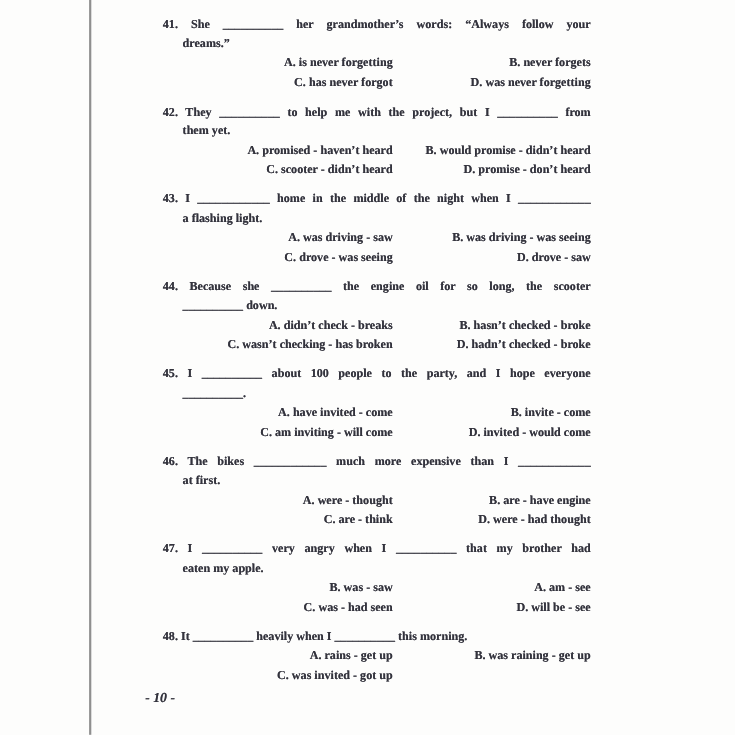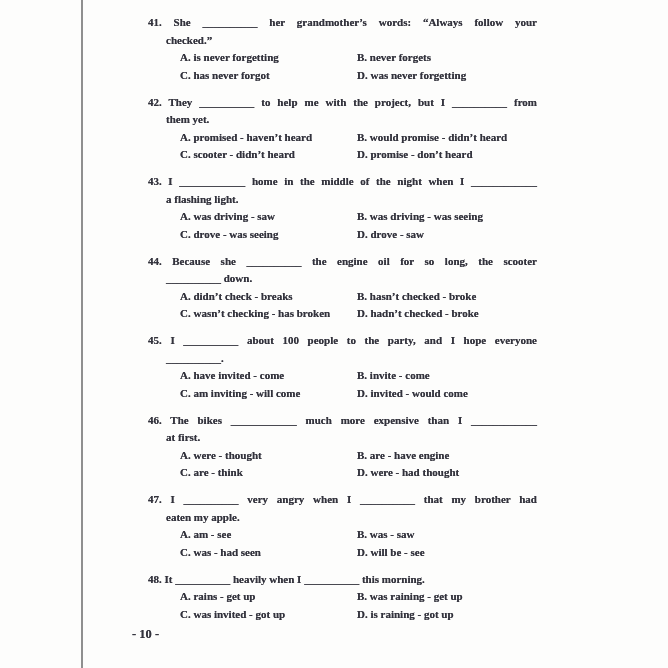--- a/index.html
+++ b/index.html
@@ -31,39 +31,40 @@
     text-align: justify;
     text-align-last: justify;
     -moz-text-align-last: justify;
   }
   .stem2 { padding-left: 18px; }
   .opts {
     display: grid;
     grid-template-columns: 177px auto;
     padding-left: 32px;
   }
-  .opt { white-space: nowrap; }
+  .opt { white-space: nowrap; text-align: right; }
   .footer {
     position: absolute;
     left: 132px; top: 627px;
     font-size: 12.5px;
     font-weight: bold;
     text-shadow: 0 0 0.6px rgba(51,51,61,0.8);
+    font-style: italic;
   }
 </style>
 </head>
 <body>
 
 <div class="margin-line"></div>
 
 <div class="content">
 
   <div class="q">
     <div class="stem1 just">41. She __________ her grandmother’s words: “Always follow your</div>
-    <div class="stem2">checked.”</div>
+    <div class="stem2">dreams.”</div>
     <div class="opts">
       <span class="opt">A. is never forgetting</span>
       <span class="opt">B. never forgets</span>
       <span class="opt">C. has never forgot</span>
       <span class="opt">D. was never forgetting</span>
     </div>
   </div>
 
   <div class="q">
     <div class="stem1 just">42. They __________ to help me with the project, but I __________ from</div>
@@ -117,33 +118,32 @@
       <span class="opt">B. are - have engine</span>
       <span class="opt">C. are - think</span>
       <span class="opt">D. were - had thought</span>
     </div>
   </div>
 
   <div class="q">
     <div class="stem1 just">47. I __________ very angry when I __________ that my brother had</div>
     <div class="stem2">eaten my apple.</div>
     <div class="opts">
+      <span class="opt">B. was - saw</span>
       <span class="opt">A. am - see</span>
-      <span class="opt">B. was - saw</span>
       <span class="opt">C. was - had seen</span>
       <span class="opt">D. will be - see</span>
     </div>
   </div>
 
   <div class="q">
     <div class="stem1">48. It __________ heavily when I __________ this morning.</div>
     <div class="stem2"></div>
     <div class="opts">
       <span class="opt">A. rains - get up</span>
       <span class="opt">B. was raining - get up</span>
       <span class="opt">C. was invited - got up</span>
-      <span class="opt">D. is raining - got up</span>
     </div>
   </div>
 
 </div>
 
 <div class="footer">- 10 -</div>
 
 </body></html>

